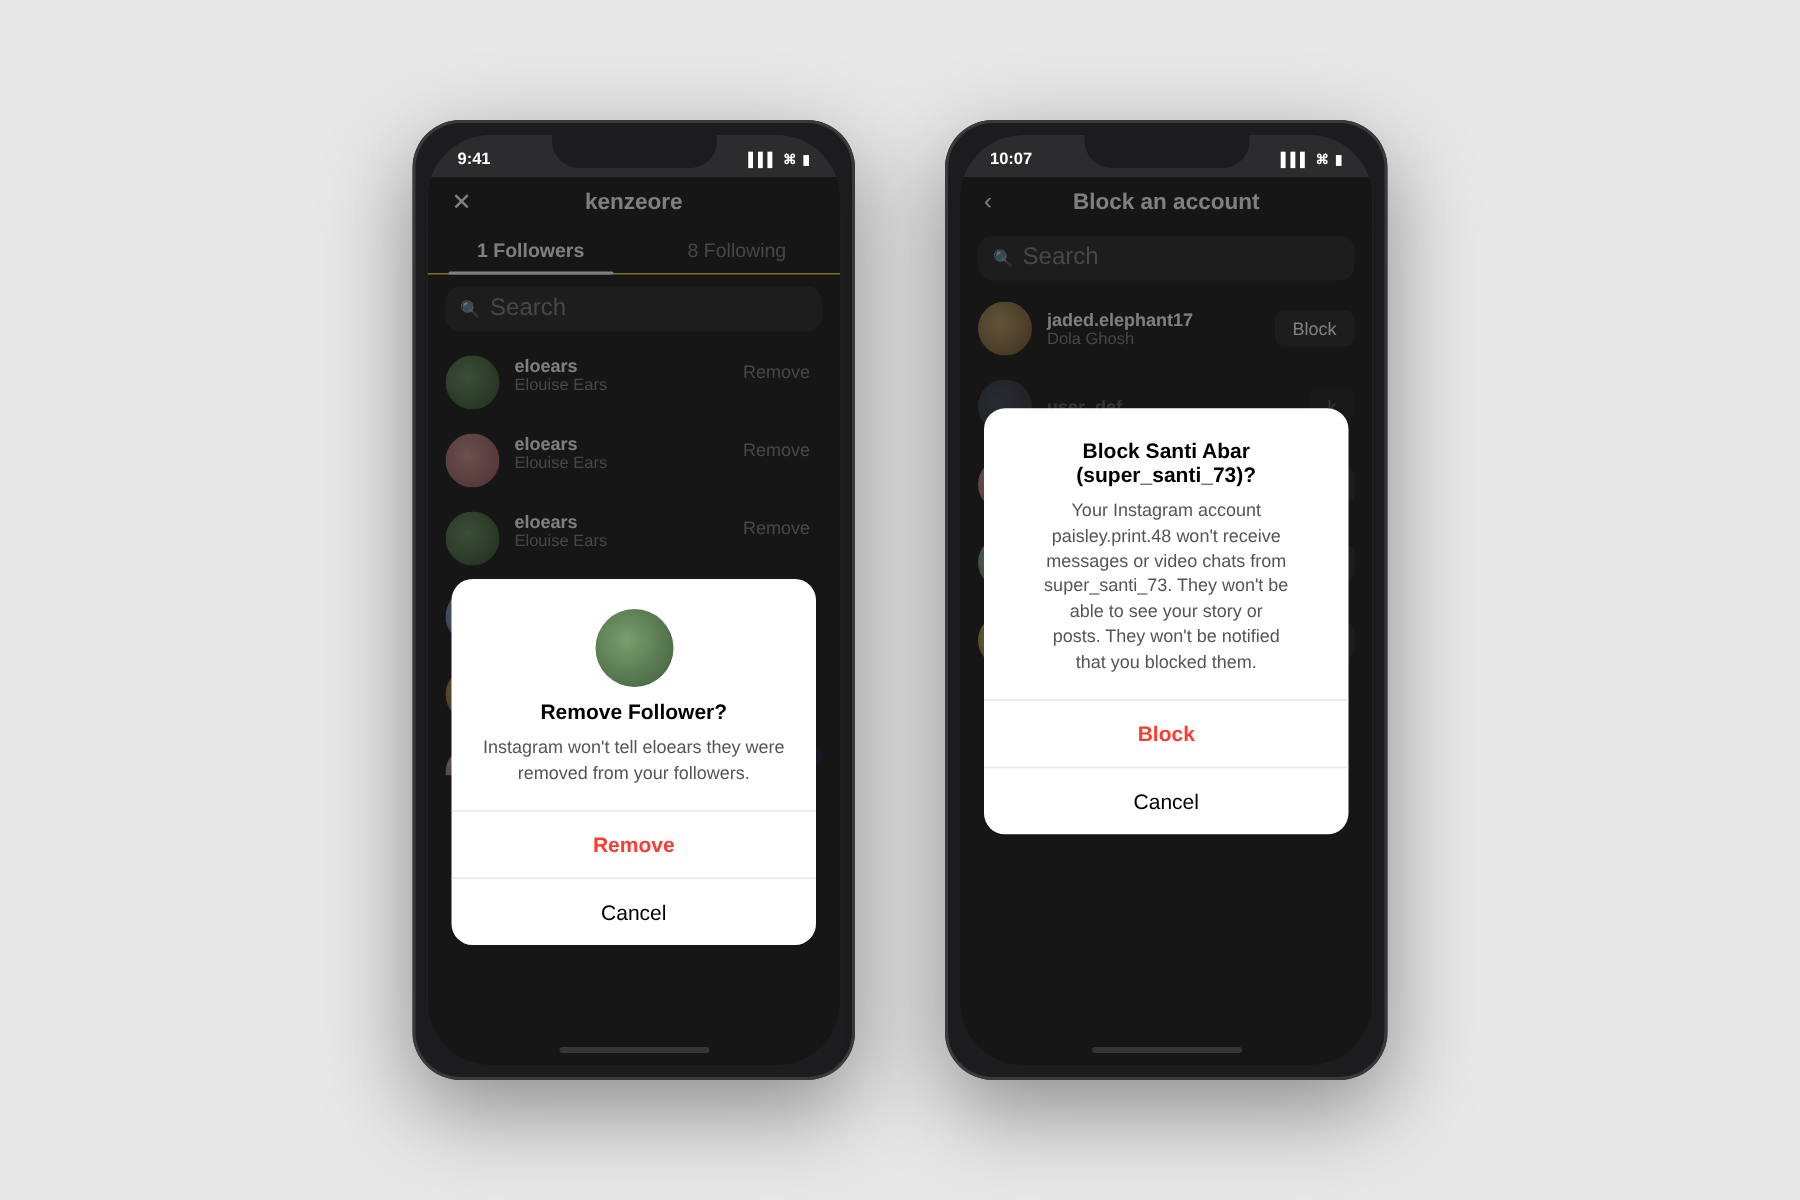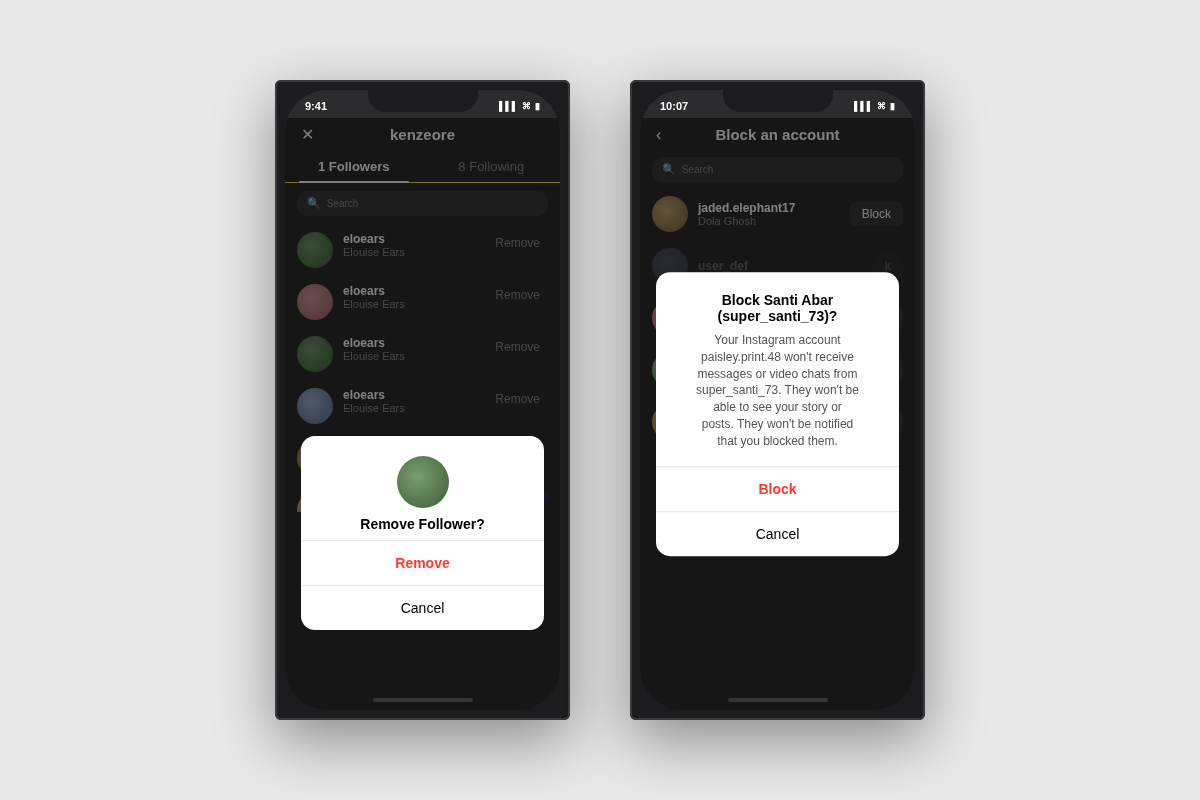--- a/index.html
+++ b/index.html
@@ -12,21 +12,21 @@
       justify-content: center;
       gap: 60px;
       font-family: -apple-system, BlinkMacSystemFont, 'Helvetica Neue', Arial, sans-serif;
     }
 
     
     .phone {
       width: 295px;
       height: 640px;
       background: #1c1c1e;
-      border-radius: 6px;
+      border-radius: 32px;
       position: relative;
       box-shadow: 0 20px 60px rgba(0,0,0,0.4), inset 0 0 0 2px #3a3a3c;
       overflow: hidden;
     }
 
     .phone-screen {
       position: absolute;
       top: 10px;
       left: 10px;
       right: 10px;
@@ -132,21 +132,21 @@
     .search-bar {
       margin: 8px 12px;
       background: #3a3a3c;
       border-radius: 10px;
       padding: 6px 10px;
       display: flex;
       align-items: center;
       gap: 6px;
     }
     .search-icon-unicode { color: #8e8e93; font-size: 11px; }
-    .search-placeholder { color: #8e8e93; font-size: 10px; }
+    .search-placeholder { color: #8e8e93; font-size: 16px; }
 
     
     .user-list { overflow: hidden; }
     .user-item {
       display: flex;
       padding: 8px 12px;
       gap: 10px;
     }
     .avatar {
       width: 36px;
@@ -392,20 +392,21 @@
         </div>
       </div>
 
       <div class="dim-overlay"></div>
 
       <div class="modal modal-left">
         <div class="modal-avatar-area">
           <div class="modal-avatar" style="background:radial-gradient(circle at 40% 40%, #7a9e6e, #3d5c3a)"></div>
         </div>
         <div class="modal-title">Remove Follower?</div>
+        <div class="modal-subtitle">Instagram won't tell eloears they were removed from your followers.</div>
         <div class="modal-divider"></div>
         <div class="modal-action red">Remove</div>
         <div class="modal-divider"></div>
         <div class="modal-action cancel">Cancel</div>
       </div>
 
       <div class="bottom-indicator"></div>
     </div>
   </div>
 </div>

